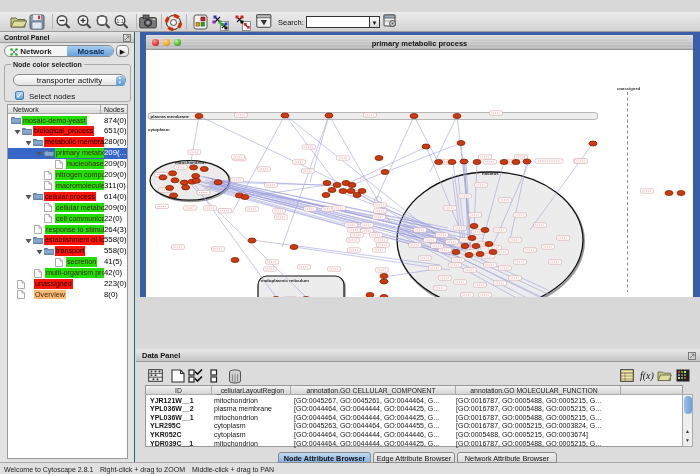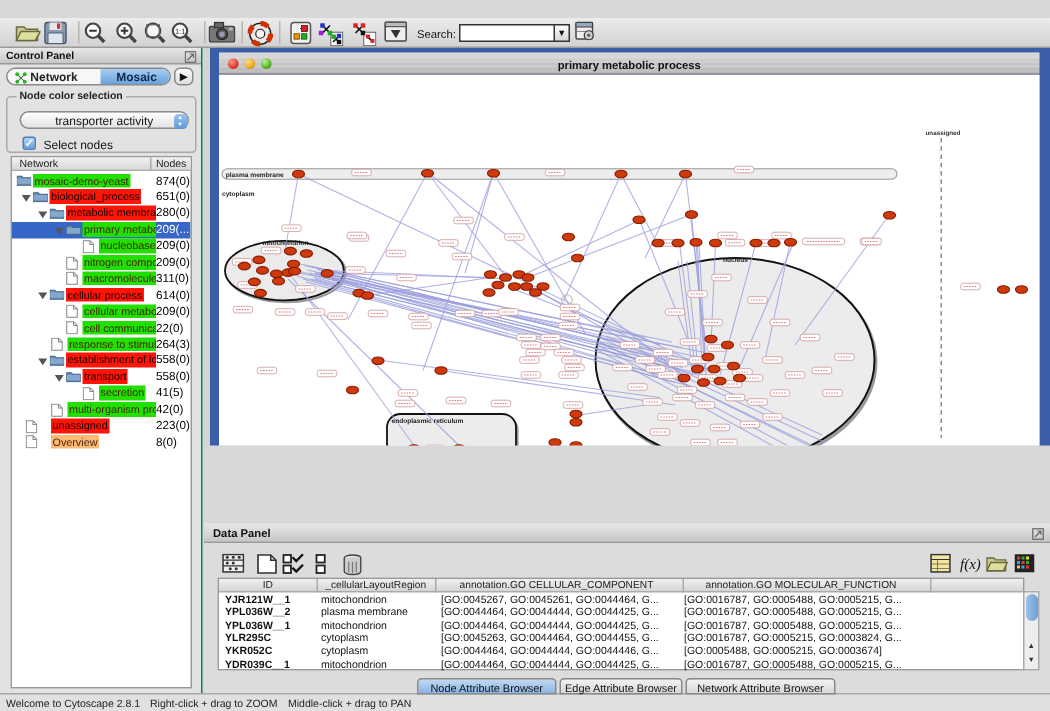--- a/index.html
+++ b/index.html
@@ -51,21 +51,21 @@
 #dthead{position:absolute;left:0;top:0;width:536px;height:9px;background:linear-gradient(#f0f0f0,#d5d5d5);border-bottom:1px solid #aaa;font-size:6.8px;color:#222}
 #dthead span{position:absolute;top:1px;text-align:center}
 .dr{position:absolute;left:0;width:536px;height:8.6px;font-size:7px;color:#111;white-space:nowrap}
 .dr span{position:absolute;top:0.5px}
 .c1{left:4px;font-weight:bold}.c2{left:68px}.c3{left:148px}.c4{left:310px}
 #dsb{position:absolute;left:546px;top:45px;width:11px;height:53px;background:#eee;border:1px solid #aaa}
 #dsbthumb{position:absolute;left:0.5px;top:1px;width:8px;height:18px;background:linear-gradient(90deg,#9cc1ea,#6b9fd8);border-radius:4px}
 
 #btabs{position:absolute;left:0px;top:462px;width:700px;height:12px;background:#e0e0e0;border-top:1px solid #a8a8a8}
 .btab{position:absolute;top:-11.5px;height:11px;border:1px solid #8a8a8a;background:linear-gradient(#f2f2f2,#d8d8d8);font-size:7.3px;color:#111;text-align:center;border-radius:3px 3px 0 0;padding-top:1.5px}
-.btab.sel{background:linear-gradient(#c2daf2,#8ab5e5);font-weight:normal}
+.btab.sel{background:linear-gradient(#c2daf2,#8ab5e5);font-weight:bold}
 #status{position:absolute;left:0;top:463px;width:700px;height:11px;font-size:7px;color:#222}
 </style></head>
 <body>
 <div id="stage">
   <div id="tbar">
     <svg class="tbi" style="left:10px" width="17" height="15" viewBox="0 0 17 15">
         <path d="M1 4 h5 l1.5 1.5 H15 V13 H1 z" fill="#c9c98e" stroke="#6b6b40" stroke-width="1"></path>
         <path d="M1 13 L4 7 h13 l-3.5 6 z" fill="#dede9f" stroke="#6b6b40" stroke-width="1"></path>
       </svg>
       <svg class="tbi" style="left:29px" width="16" height="16" viewBox="0 0 16 16">

